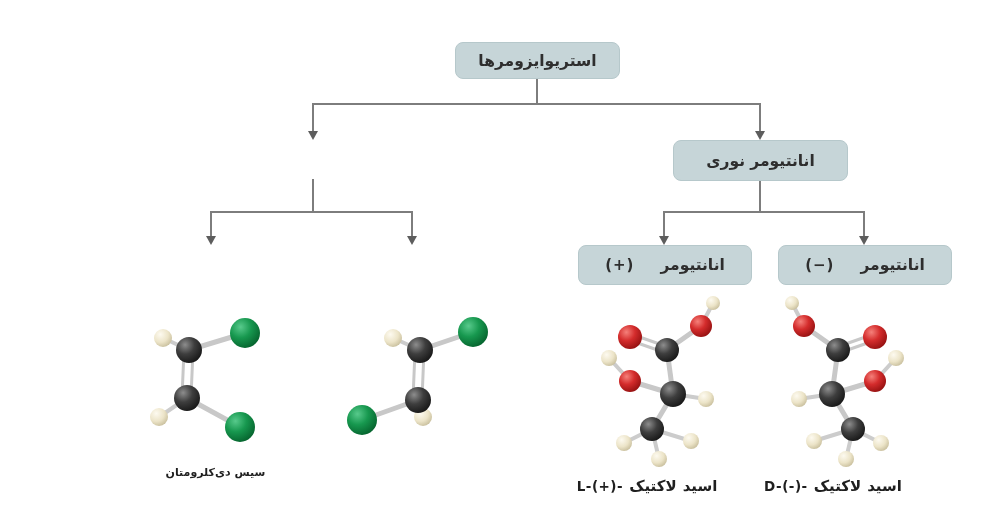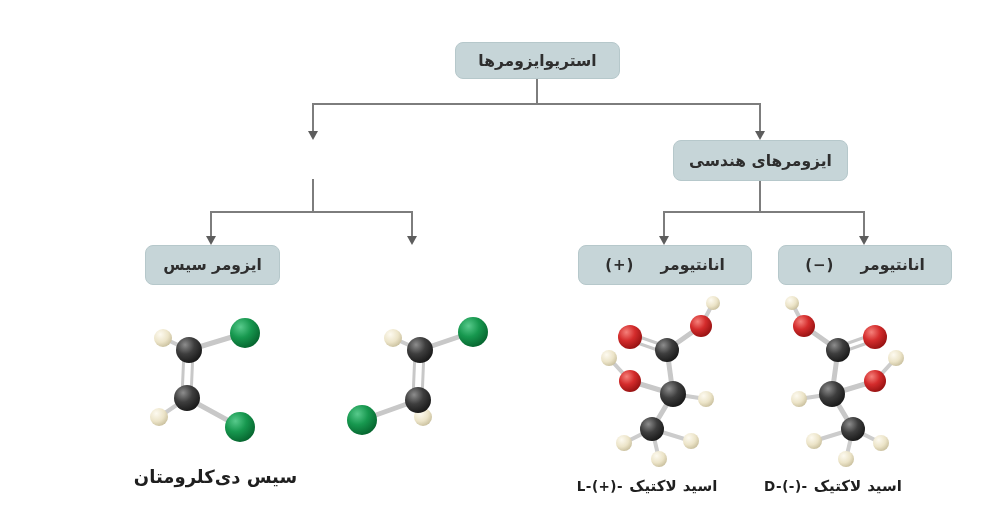--- a/index.html
+++ b/index.html
@@ -16,21 +16,21 @@
   .node .sign{direction:ltr;font-size:15px;letter-spacing:1px;}
   .node.enant{flex-direction:row;direction:ltr;gap:26px;}
   .cv{position:absolute;width:2px;background:#7d7d7d;}
   .ch{position:absolute;height:2px;background:#7d7d7d;}
   .arrow-down{
     position:absolute;width:0;height:0;
     border-left:5px solid transparent;border-right:5px solid transparent;
     border-top:9px solid #5d5d5d;
   }
   .caption{
-    position:absolute;text-align:center;font-weight:600;font-size:18px;
+    position:absolute;text-align:center;font-weight:600;font-size:11px;
     color:#1f1f1f;direction:rtl;
   }
   .caption-lactic{
     position:absolute;display:flex;direction:ltr;justify-content:center;
     align-items:baseline;gap:6px;font-weight:600;font-size:15px;color:#1f1f1f;
   }
   .caption-lactic .latin{font-size:13.5px;letter-spacing:0.5px;}
   .fa{direction:rtl;}
   svg.mol{position:absolute;overflow:visible;}
   .bond{stroke:#c8c8c8;stroke-width:5;stroke-linecap:round;fill:none;}
@@ -90,26 +90,23 @@
   <div class="arrow-down" style="left:659px;top:236px;"></div>
   <div class="arrow-down" style="left:859px;top:236px;"></div>
 
   
   <div class="node" style="left:455px;top:42px;width:163px;height:35px;">
     <span>استریوایزومرها</span>
   </div>
 
 
   <div class="node" style="left:673px;top:140px;width:173px;height:39px;">
-    <span>ایزومرهای هندسی</span>
-  </div>
-
-  <div class="node" style="left:145px;top:245px;width:133px;height:38px;">
-    <span>ایزومر سیس</span>
-  </div>
+    <span>انانتیومر نوری</span>
+  </div>
+
 
 
   <div class="node enant" style="left:578px;top:245px;width:172px;height:38px;">
     <span class="sign">(+)</span>
     <span class="fa">انانتیومر</span>
   </div>
 
   <div class="node enant" style="left:778px;top:245px;width:172px;height:38px;">
     <span class="sign">(−)</span>
     <span class="fa">انانتیومر</span>

